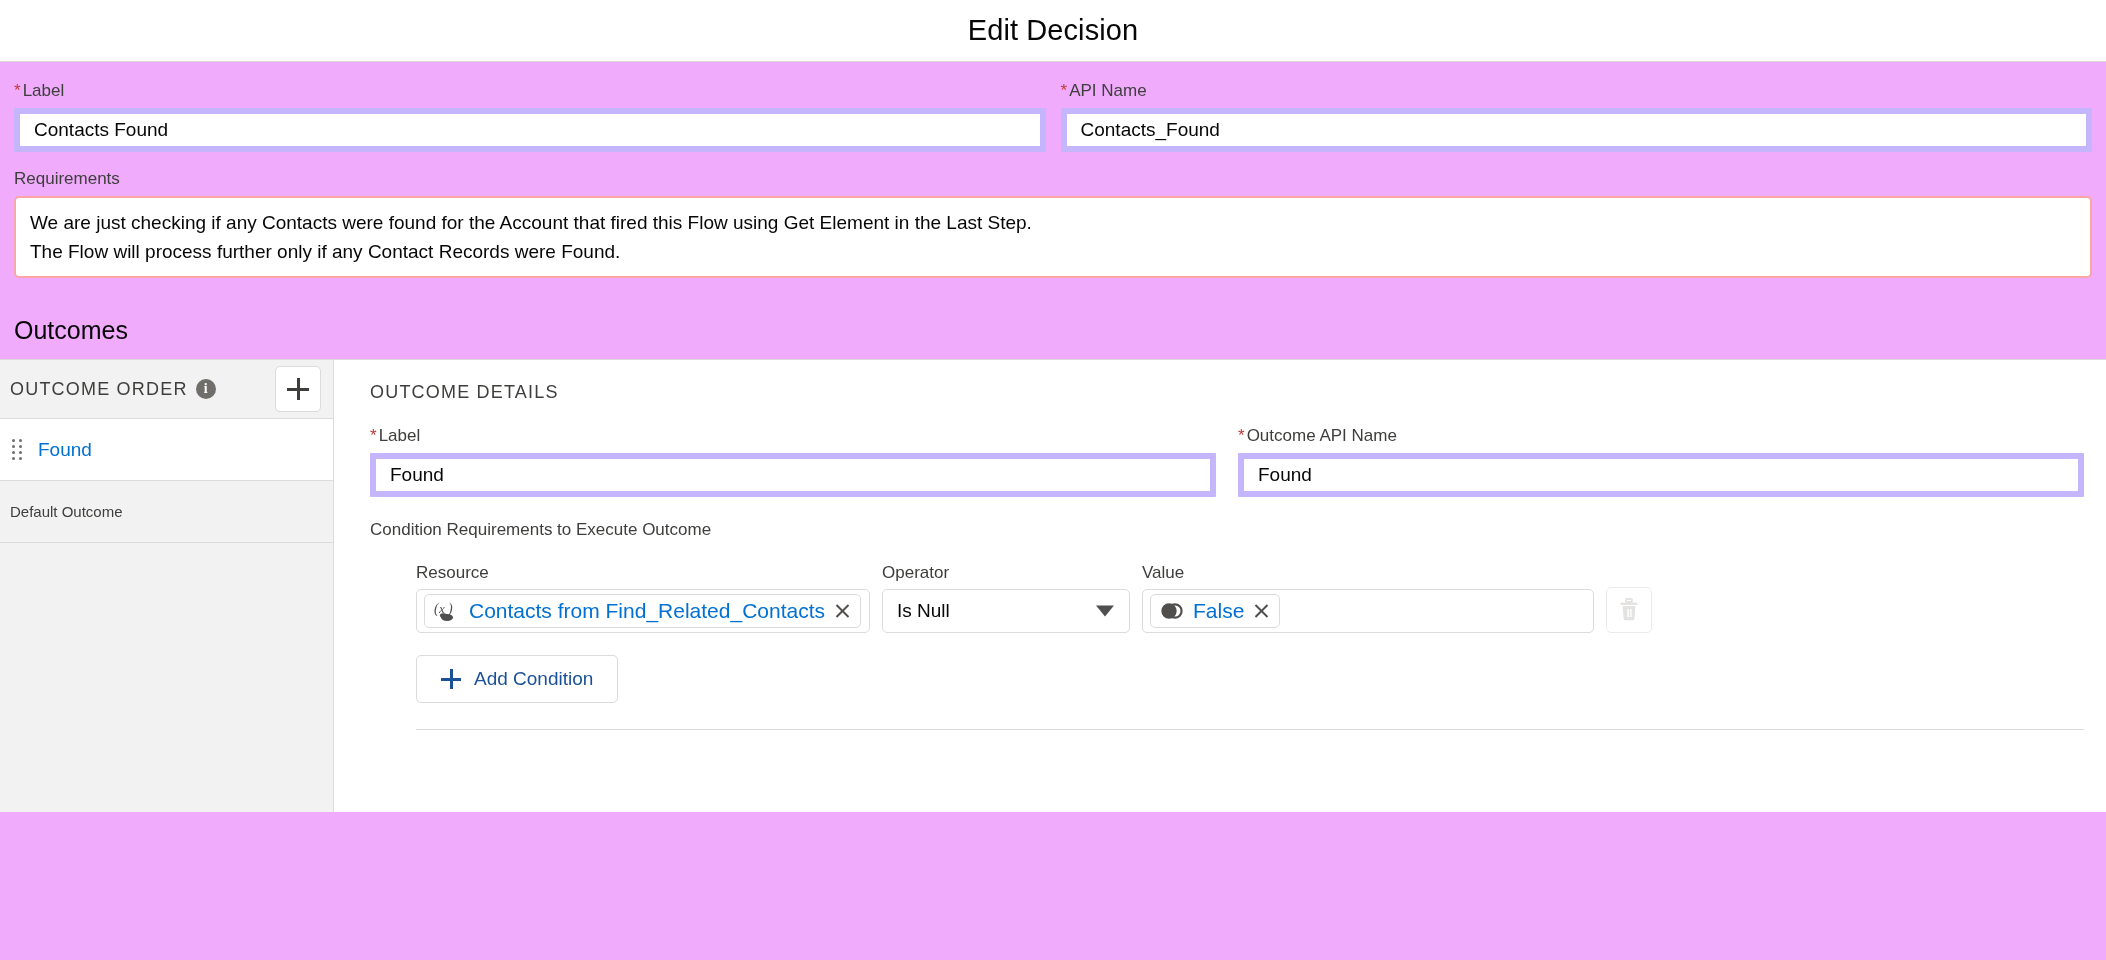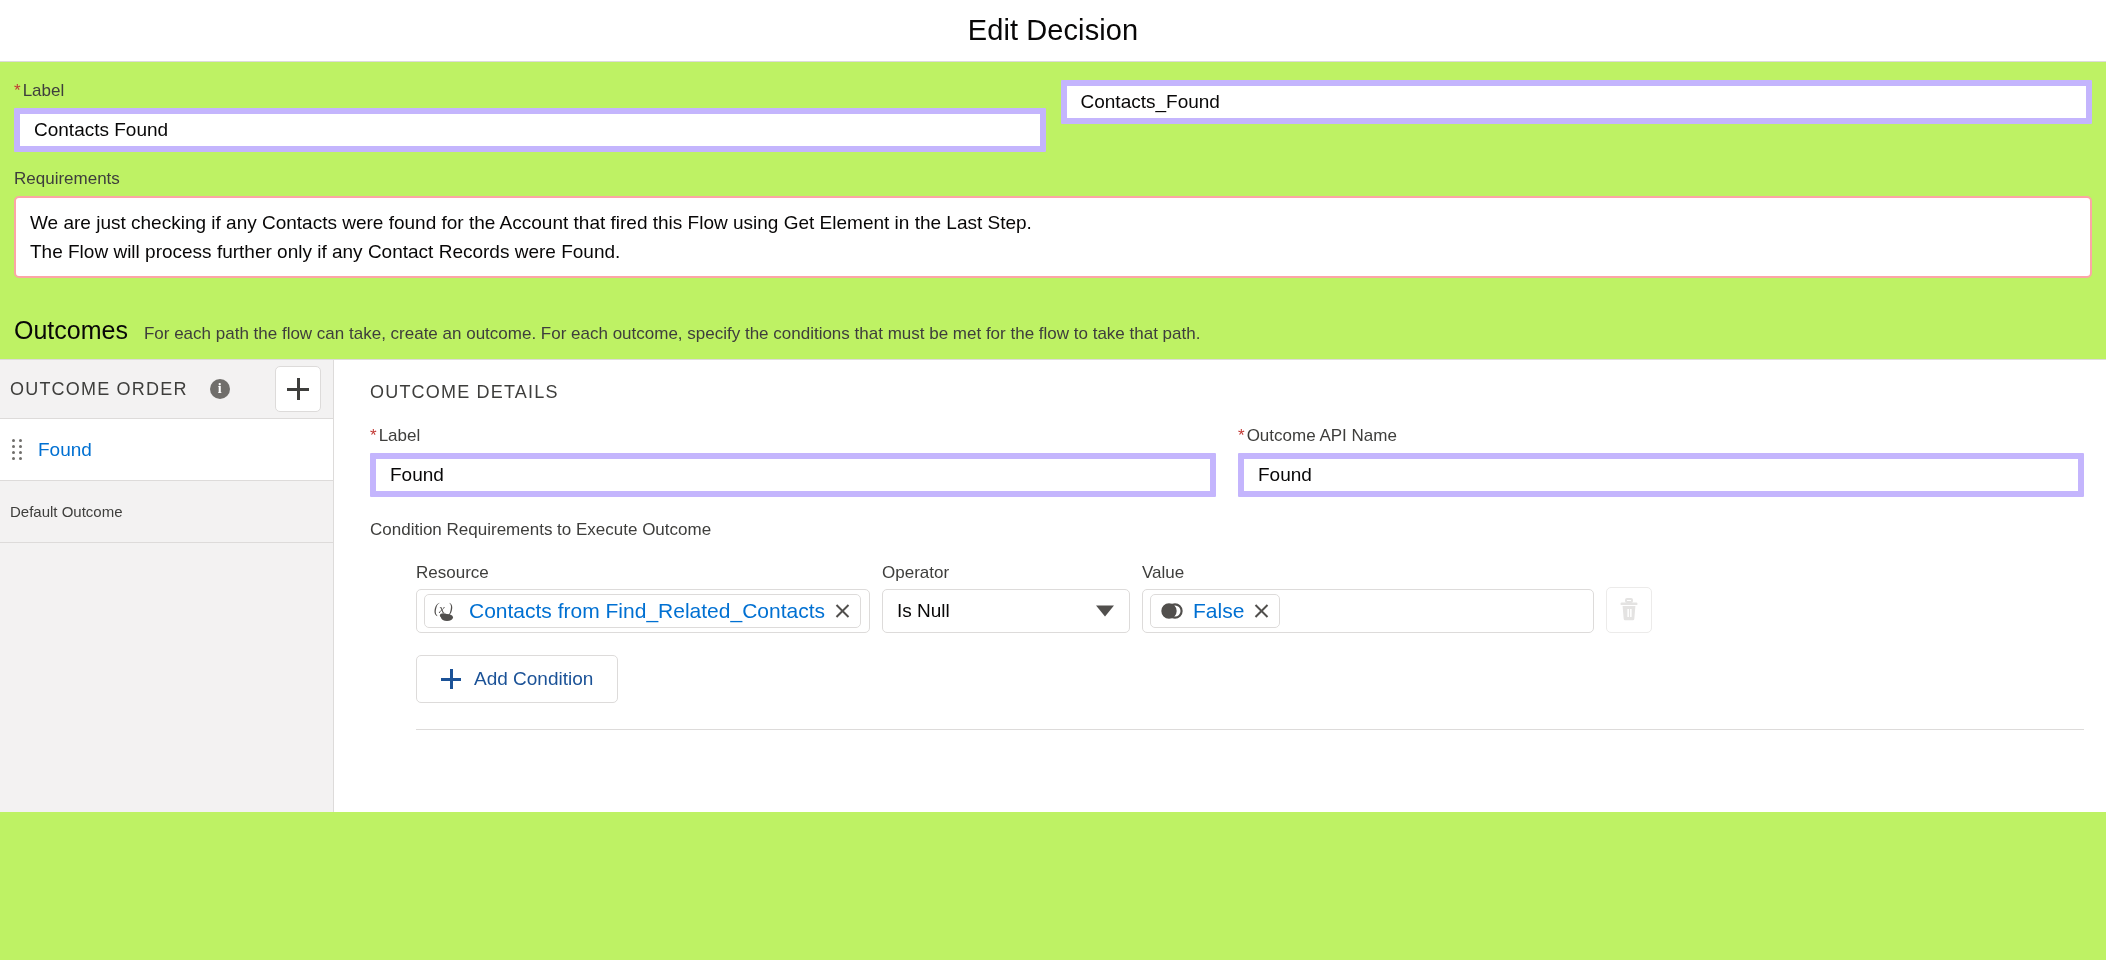--- a/index.html
+++ b/index.html
@@ -4,21 +4,21 @@
 <style>
   * { box-sizing: border-box; }
   html, body {
     margin: 0; padding: 0;
     width: 2106px; height: 960px;
     background: #ffffff;
     font-family: "Liberation Sans", sans-serif;
     color: #181818;
     overflow: hidden;
   }
-  .page { position: relative; width: 2106px; height: 960px; background:#bef264; }
+  .page { position: relative; width: 2106px; height: 960px; background:#f0abfc; }
 
   
   .modal-header {
     height: 62px;
     display: flex; align-items: center; justify-content: center;
     background: #ffffff;
     border-bottom: 1px solid #dddbda;
   }
   .modal-title {
     font-size: 29px;
@@ -104,21 +104,21 @@
     flex: 0 0 334px;
     background: #f3f2f2;
     border-right: 1px solid #dddbda;
     display: flex;
     flex-direction: column;
   }
   .sidebar-head {
     display: flex;
     align-items: center;
     padding: 10px 12px 10px 10px;
-    gap: 22px;
+    gap: 8px;
     height: 58px;
   }
   .sidebar-head-title {
     font-size: 18px;
     letter-spacing: 1.2px;
     color: #3e3e3c;
     text-transform: uppercase;
     white-space: nowrap;
   }
   .info-icon {
@@ -353,34 +353,34 @@
     <div class="modal-title">Edit Decision</div>
   </div>
 
   <div class="top-form">
     <div class="row-2col">
       <div class="col">
         <span class="fld-label"><span class="req">*</span><span>Label</span></span>
         <input class="input" type="text" value="Contacts Found" style="">
       </div>
       <div class="col">
+        <span class="fld-label"><span class="req">*</span><span>API Name</span></span>
         <input class="input" type="text" value="Contacts_Found" style="">
       </div>
     </div>
 
     <div class="desc-block">
       <span class="fld-label">Requirements</span>
       <textarea class="textarea" style="">We are just checking if any Contacts were found for the Account that fired this Flow using Get Element in the Last Step.
 The Flow will process further only if any Contact Records were Found.</textarea>
     </div>
   </div>
 
   <div class="outcomes-bar">
     <div class="outcomes-title">Outcomes</div>
-    <div class="outcomes-help">For each path the flow can take, create an outcome. For each outcome, specify the conditions that must be met for the flow to take that path.</div>
   </div>
 
   <div class="body-split">
 
     <div class="sidebar">
       <div class="sidebar-head">
         <div class="sidebar-head-title">OUTCOME ORDER</div>
         <div class="info-icon">i</div>
         <div class="add-outcome-btn">
           <span class="plus-glyph"></span>

